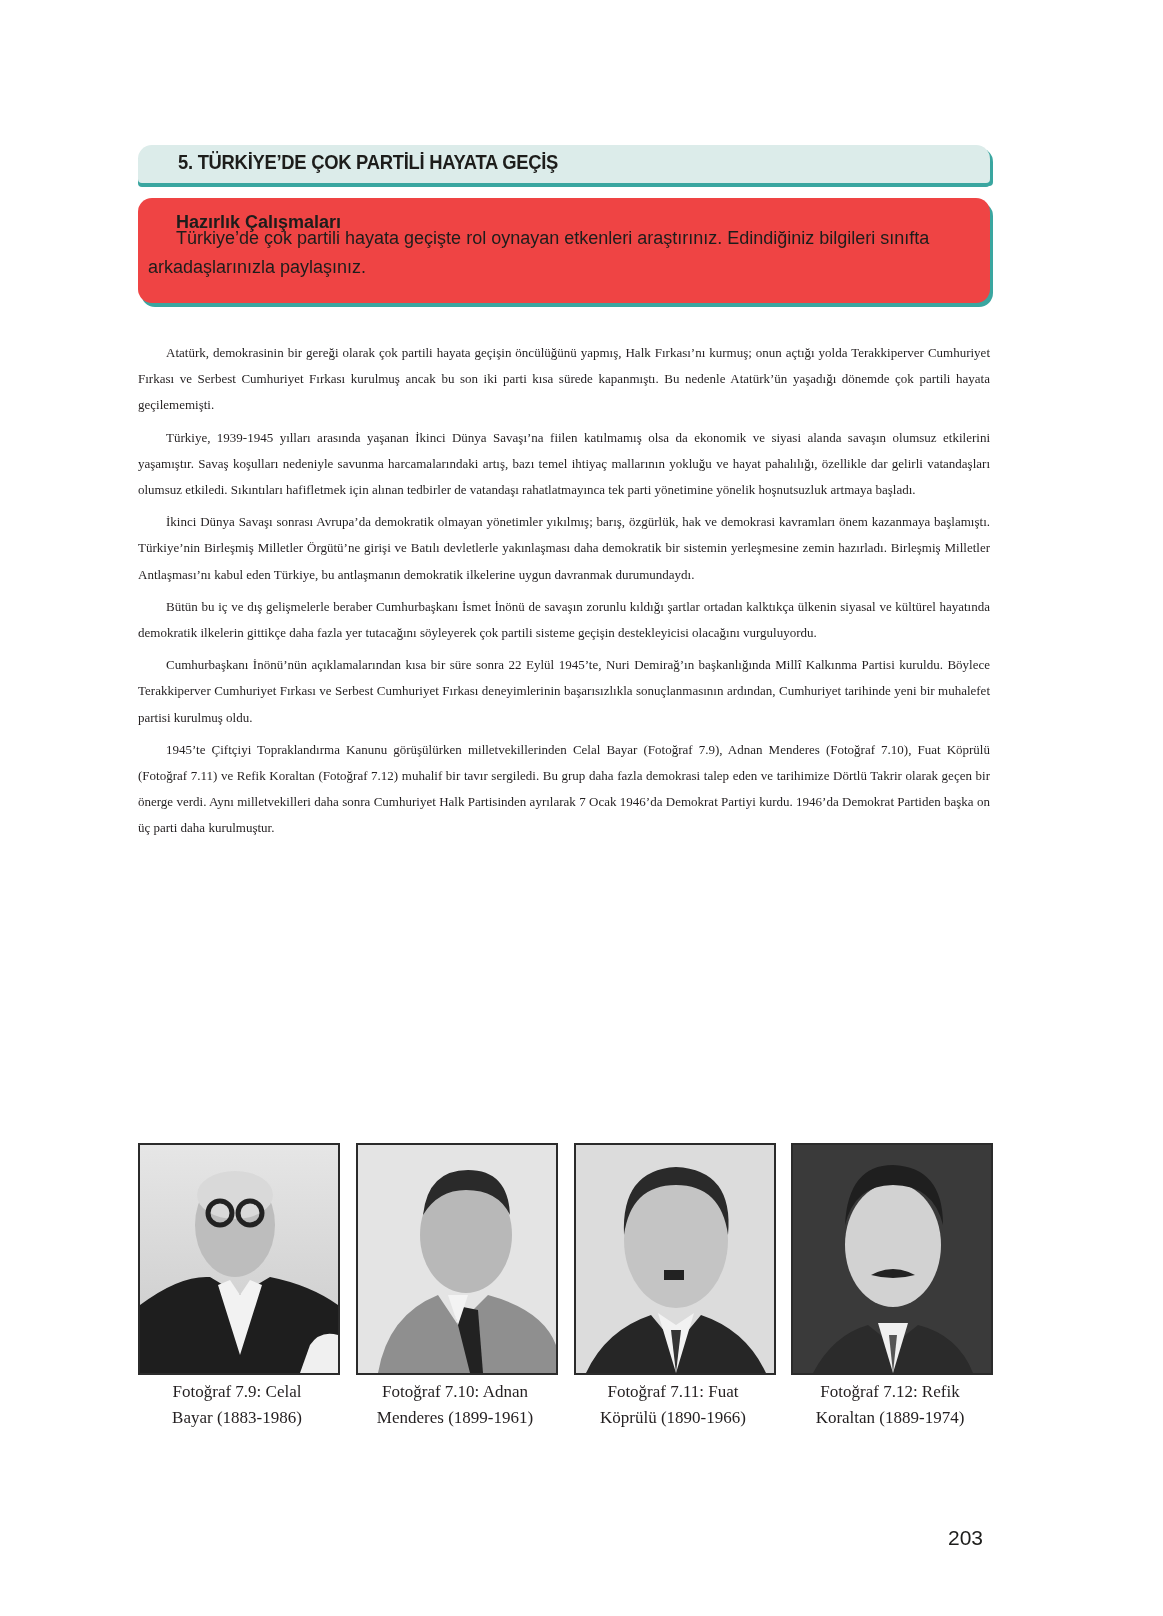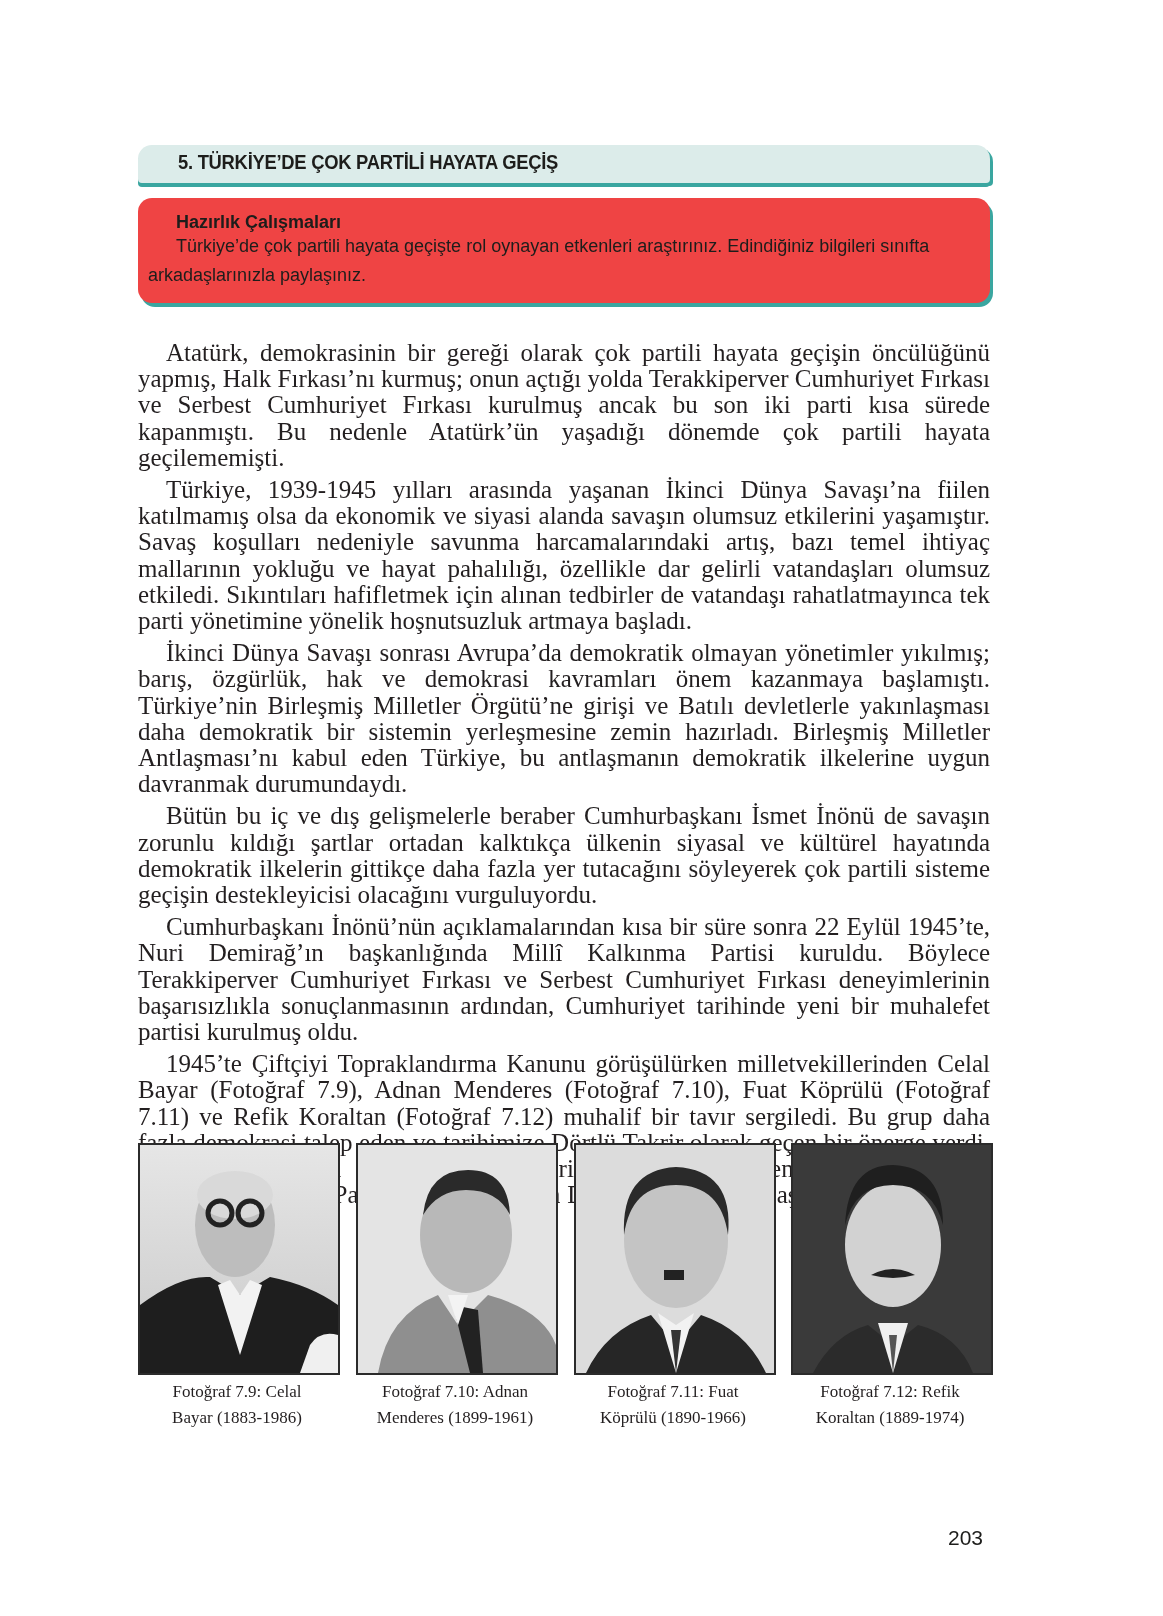--- a/index.html
+++ b/index.html
@@ -21,28 +21,28 @@
   .prep-box {
     position:absolute; left:138px; top:198px; width:852px; height:105px;
     background:#ef4444; border-radius:14px 14px 14px 14px;
     box-shadow: 3px 4px 0 #3aa6a0;
   }
   .prep-title {
     position:absolute; left:38px; top:14px;
     font-family:"Liberation Sans", sans-serif; font-weight:bold; font-size:18px; color:#1d1d1b;
   }
   .prep-text {
-    position:absolute; left:10px; top:34px; width:830px;
+    position:absolute; left:10px; top:26px; width:830px;
     font-family:"Liberation Sans", sans-serif; font-size:18px; line-height:29px; color:#1d1d1b;
     text-indent:28px;
   }
 
   .body-text {
     position:absolute; left:138px; top:340px; width:852px;
-    font-family:"Liberation Serif", serif; font-size:25px; line-height:26.2px; color:#231f20;
+    font-family:"Liberation Serif", serif; font-size:13px; line-height:26.2px; color:#231f20;
     text-align:justify;
   }
   .body-text p { margin:0 0 6px 0; text-indent:28px; }
 
   .photo-row { position:absolute; left:138px; top:1143px; width:856px; height:300px; }
   .photo {
     position:absolute; top:0; width:198px; height:228px;
     border:2px solid #2b2b2b; overflow:hidden;
   }
   .photo svg { display:block; width:100%; height:100%; }

